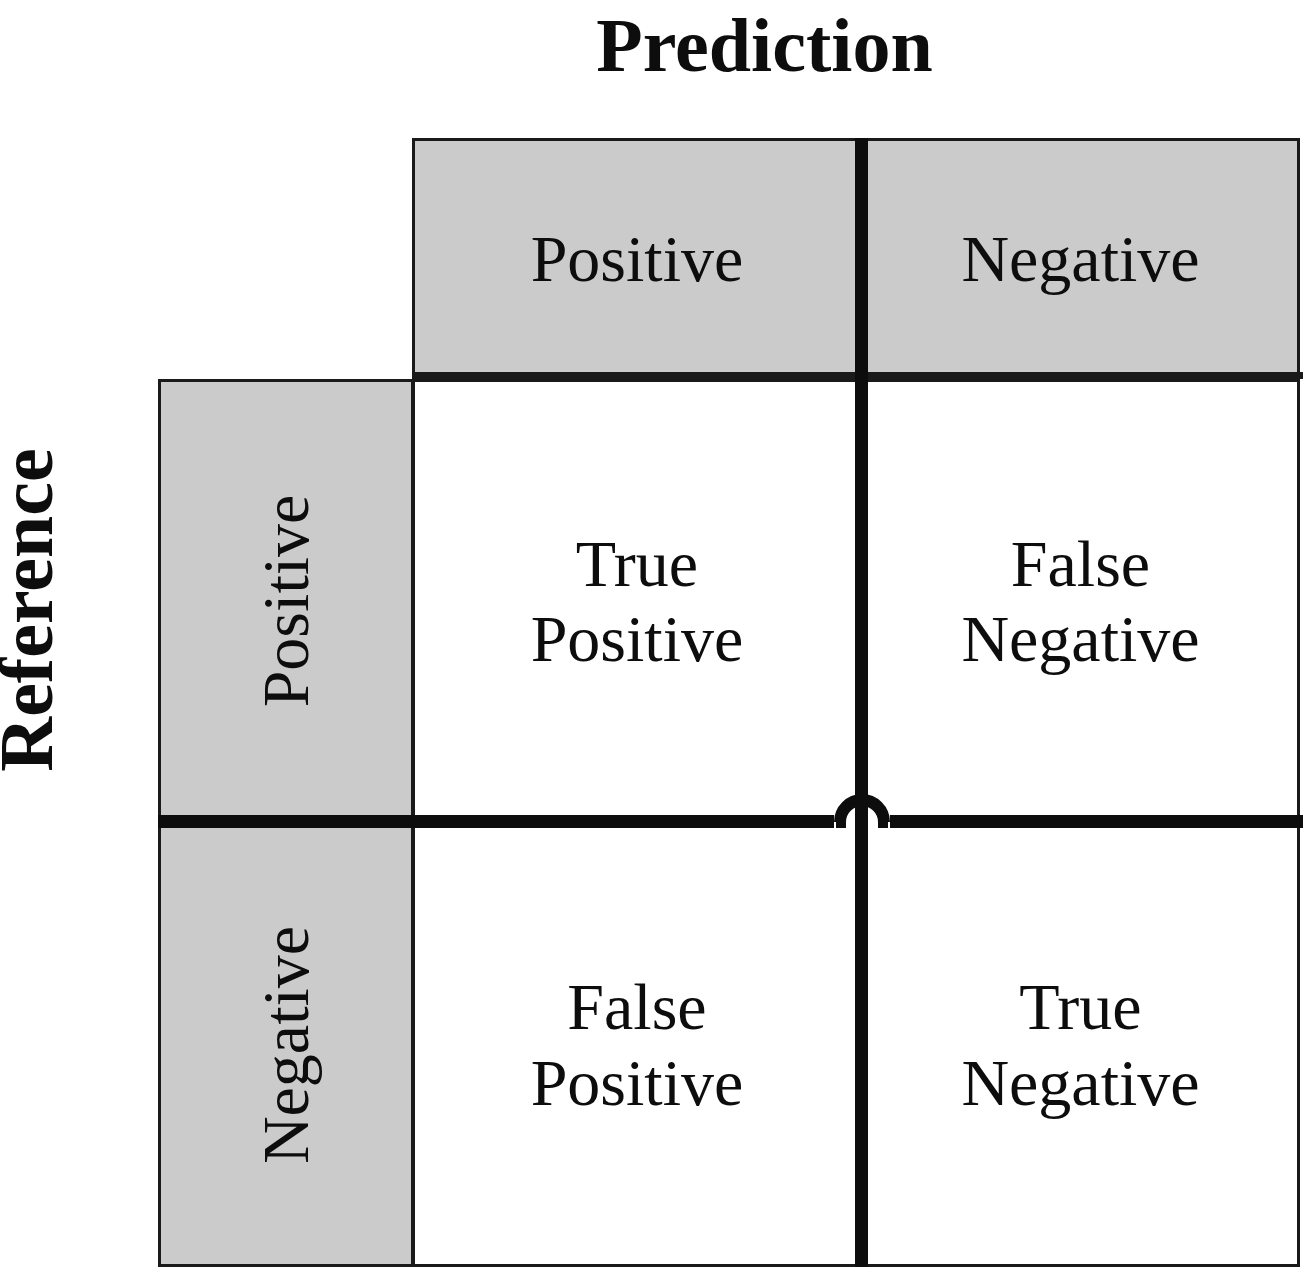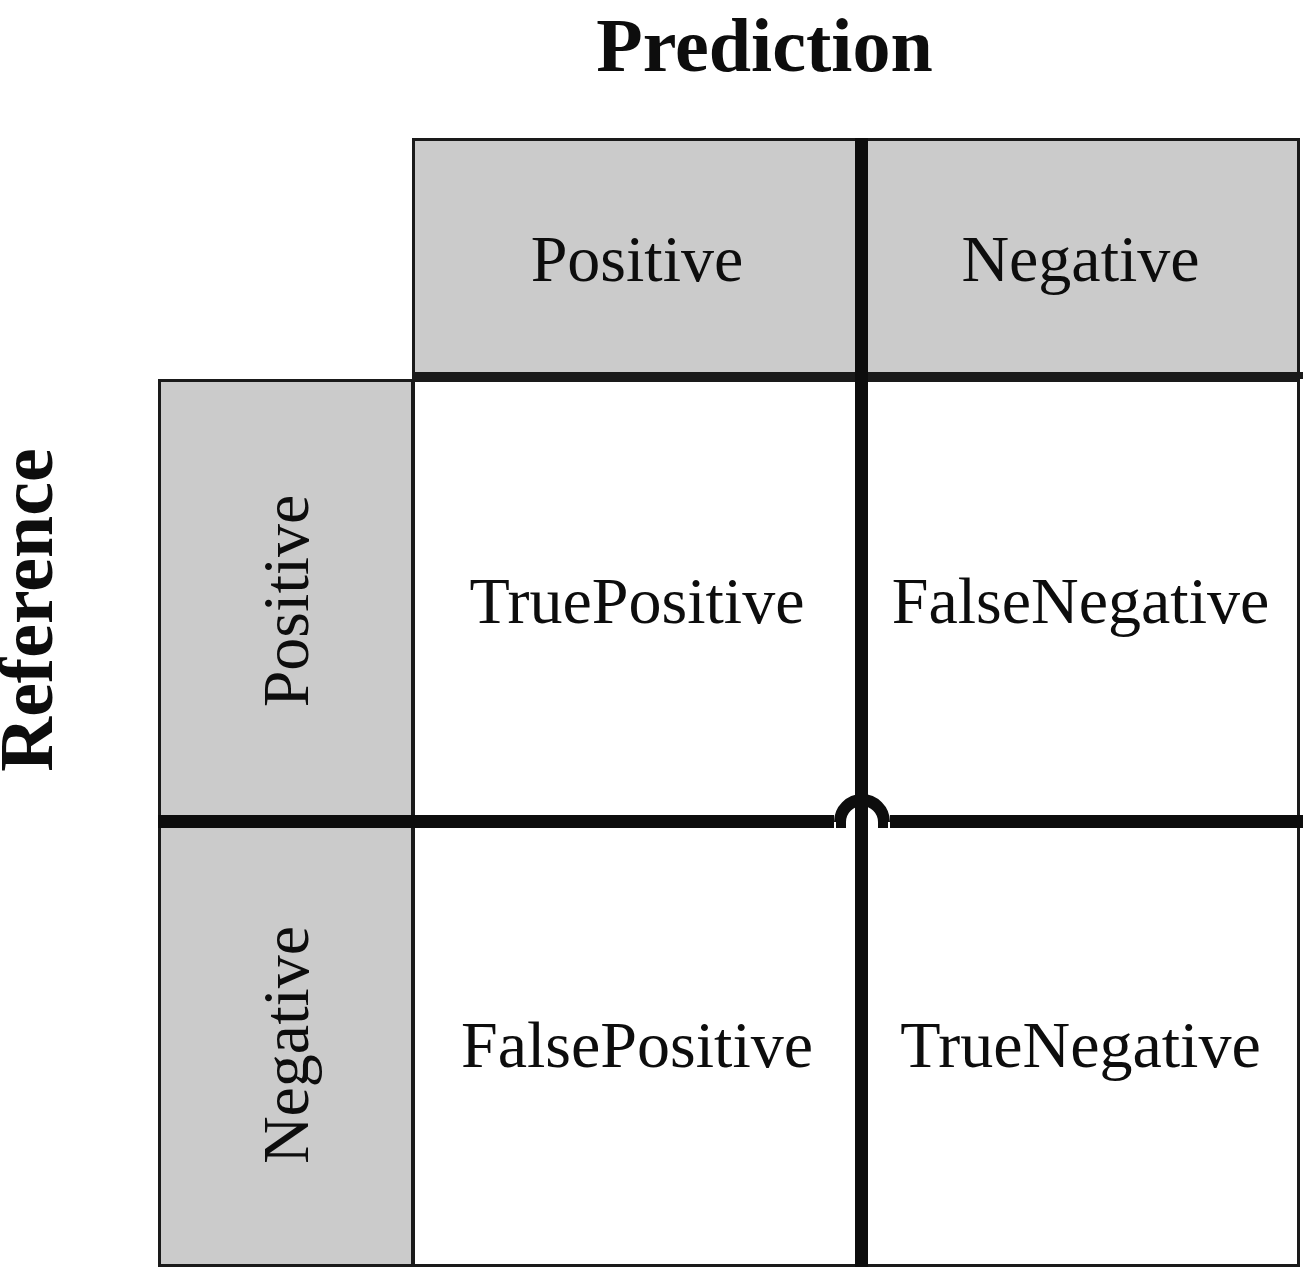--- a/index.html
+++ b/index.html
@@ -60,21 +60,21 @@
     white-space:nowrap;
     font-size:66px; line-height:1;
   }
 
   
   .cell{
     position:absolute;
     background:#ffffff;
     border:3px solid #1a1a1a;
     box-sizing:border-box;
-    display:flex; flex-direction:row;
+    display:flex; flex-direction:column;
     align-items:center; justify-content:center;
     font-size:66px; line-height:1.14;
     text-align:center;
   }
   #cell-tp{ left:412px; top:379px; width:450px; height:444px; }
   #cell-fn{ left:861px; top:379px; width:439px; height:444px; }
   #cell-fp{ left:412px; top:822px; width:450px; height:445px; }
   #cell-tn{ left:861px; top:822px; width:439px; height:445px; }
   .cell .l1,.cell .l2{display:block;}
 

